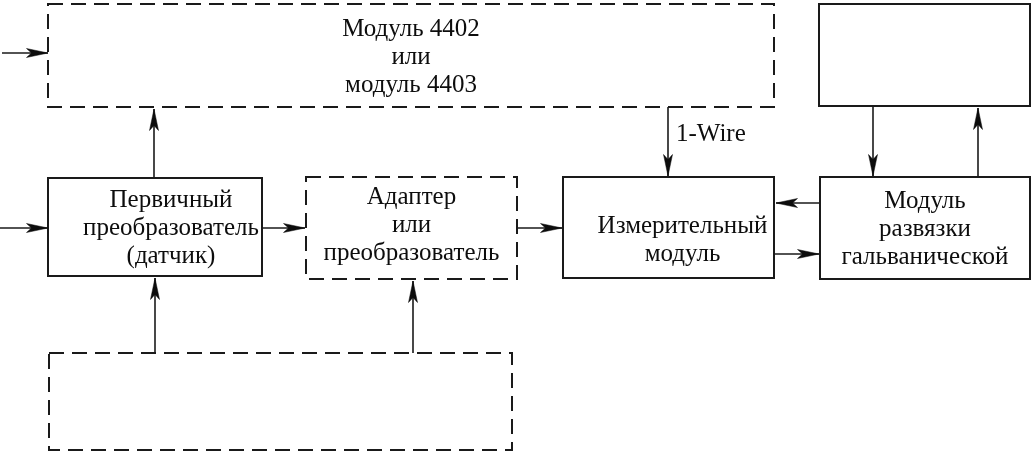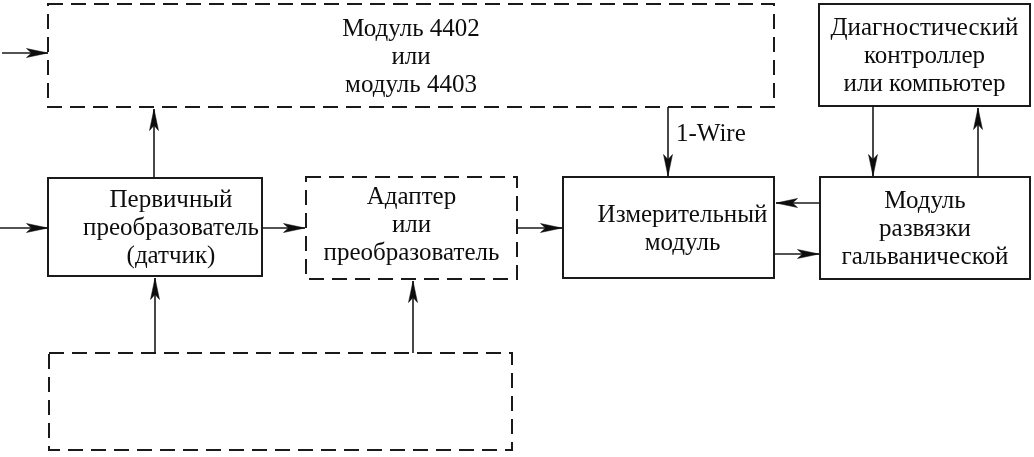--- a/index.html
+++ b/index.html
@@ -65,39 +65,34 @@
       <path d="M413,353 L413,281" marker-end="url(#dart)"></path>
     </g>
   </svg>
 
   <div class="box" style="left:48px;top:4px;width:726px;height:103px;">
     <span>Модуль 4402</span>
     <span>или</span>
     <span>модуль 4403</span>
   </div>
 
-  <div class="box" style="left:819px;top:4px;width:211px;height:102px;">
-    <span>Диагностический</span>
-    <span>контроллер</span>
-    <span>или компьютер</span>
-  </div>
 
   <div class="box" style="left:48px;top:178px;width:214px;height:98px;margin-left:16px;">
     <span>Первичный</span>
     <span>преобразователь</span>
     <span>(датчик)</span>
   </div>
 
   <div class="box" style="left:306px;top:173px;width:211px;height:102px;">
     <span>Адаптер</span>
     <span>или</span>
     <span>преобразователь</span>
   </div>
 
-  <div class="box" style="left:563px;top:177px;width:211px;height:101px;padding-left:28px;">
+  <div class="box" style="left:563px;top:188px;width:211px;height:101px;padding-left:28px;">
     <span>Измерительный</span>
     <span>модуль</span>
   </div>
 
   <div class="box" style="left:820px;top:177px;width:210px;height:102px;">
     <span>Модуль</span>
     <span>развязки</span>
     <span>гальванической</span>
   </div>
 

